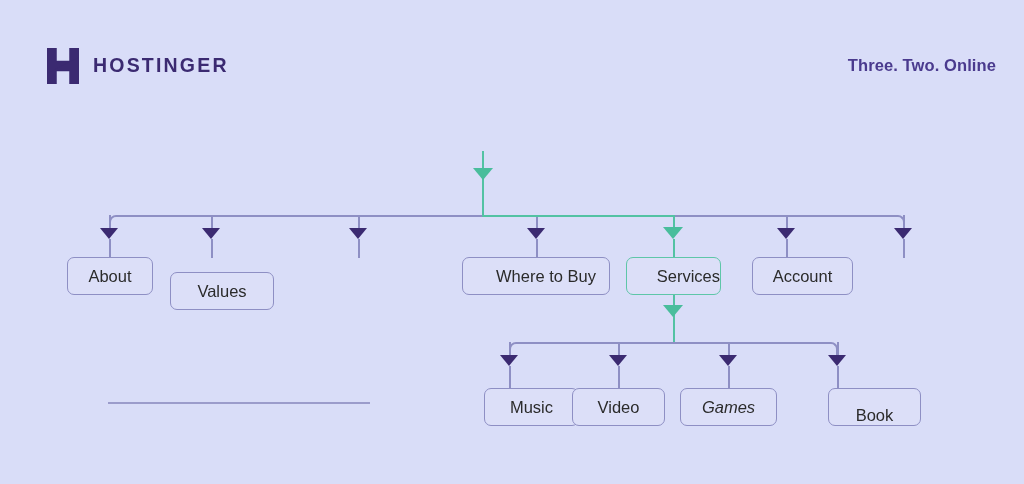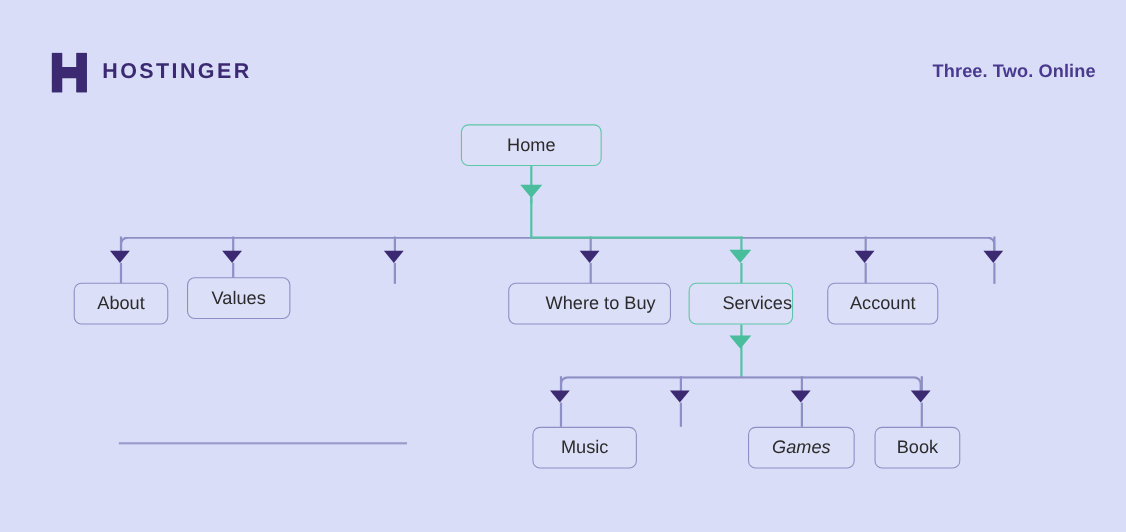--- a/index.html
+++ b/index.html
@@ -139,23 +139,20 @@
         <path d="M0,0 L9.5,0 L9.5,12.8 L22.5,12.8 L22.5,0 L32,0 L32,9.6 L22.5,14.5 L22.5,14.5 L9.5,21.4 L9.5,36 L0,36 L0,26.2 L9.5,21.4 L9.5,21.4 L22.5,14.5 L22.5,14.5 L32,9.6 L32,36 L22.5,36 L22.5,23.2 L9.5,23.2 L9.5,36 L0,36 Z" fill="#3b2a71"></path>
         <path d="M0,0 L9.5,0 L9.5,13.2 L22.5,13.2 L22.5,0 L32,0 L32,10.2 L0,26.6 Z" fill="#3b2a71"></path>
         <path d="M0,25.6 L32,9.2 L32,36 L22.5,36 L22.5,22.8 L9.5,22.8 L9.5,36 L0,36 Z" fill="#3b2a71"></path>
       </svg>
     </span>
     <span id="brand-word">HOSTINGER</span>
   </div>
 
   <div id="tagline">Three. Two. Online</div>
 
-  <div class="node accent" style="left:419px; top:113px; width:128px;">
-    <span>Home</span>
-  </div>
 
   <div class="vline accent" style="left:482px; top:151px; height:34px;"></div>
   <div class="arrow accent" style="left:473px; top:168px;"></div>
   <div class="vline accent" style="left:482px; top:180px; height:36px;"></div>
 
   <div class="bar" style="left:109px; top:215px; width:796px; height:18px; border-bottom:none;"></div>
 
   <div class="hline accent" style="left:482px; top:215px; width:193px;"></div>
 
   <div class="vline" style="left:109px; top:215px; height:20px;"></div>
@@ -183,21 +180,21 @@
   <div class="vline" style="left:786px; top:239px; height:19px;"></div>
 
   <div class="vline" style="left:903px; top:215px; height:20px;"></div>
   <div class="arrow" style="left:894px; top:228px;"></div>
   <div class="vline" style="left:903px; top:239px; height:19px;"></div>
 
   <div class="node" style="left:67px; top:257px; width:86px;">
     <span>About</span>
   </div>
 
-  <div class="node" style="left:170px; top:252px; width:94px;">
+  <div class="node" style="left:170px; top:272px; width:104px;">
     <span>Values</span>
   </div>
 
 
   <div class="node" style="left:462px; top:257px; width:148px;padding-left:20px;">
     <span>Where to Buy</span>
   </div>
 
   <div class="node accent" style="left:626px; top:257px; width:95px;justify-content:flex-end;">
     <span>Services</span>
@@ -226,24 +223,27 @@
   <div class="vline" style="left:728px; top:366px; height:22px;"></div>
 
   <div class="vline" style="left:837px; top:342px; height:20px;"></div>
   <div class="arrow" style="left:828px; top:355px;"></div>
   <div class="vline" style="left:837px; top:366px; height:22px;"></div>
 
   <div class="node" style="left:462px; top:388px; width:95px;margin-left:22px;">
     <span>Music</span>
   </div>
 
+  <div class="node" style="left:572px; top:388px; width:93px;">
+    <span>Video</span>
+  </div>
 
   <div class="node" style="left:680px; top:388px; width:97px;font-style:italic;">
     <span>Games</span>
   </div>
 
-  <div class="node" style="left:795px; top:388px; width:78px;">
+  <div class="node" style="left:828px; top:388px; width:93px;align-items:flex-end;">
     <span>Book</span>
   </div>
 
   <div id="divider"></div>
 
 </div>
 
 </body></html>

